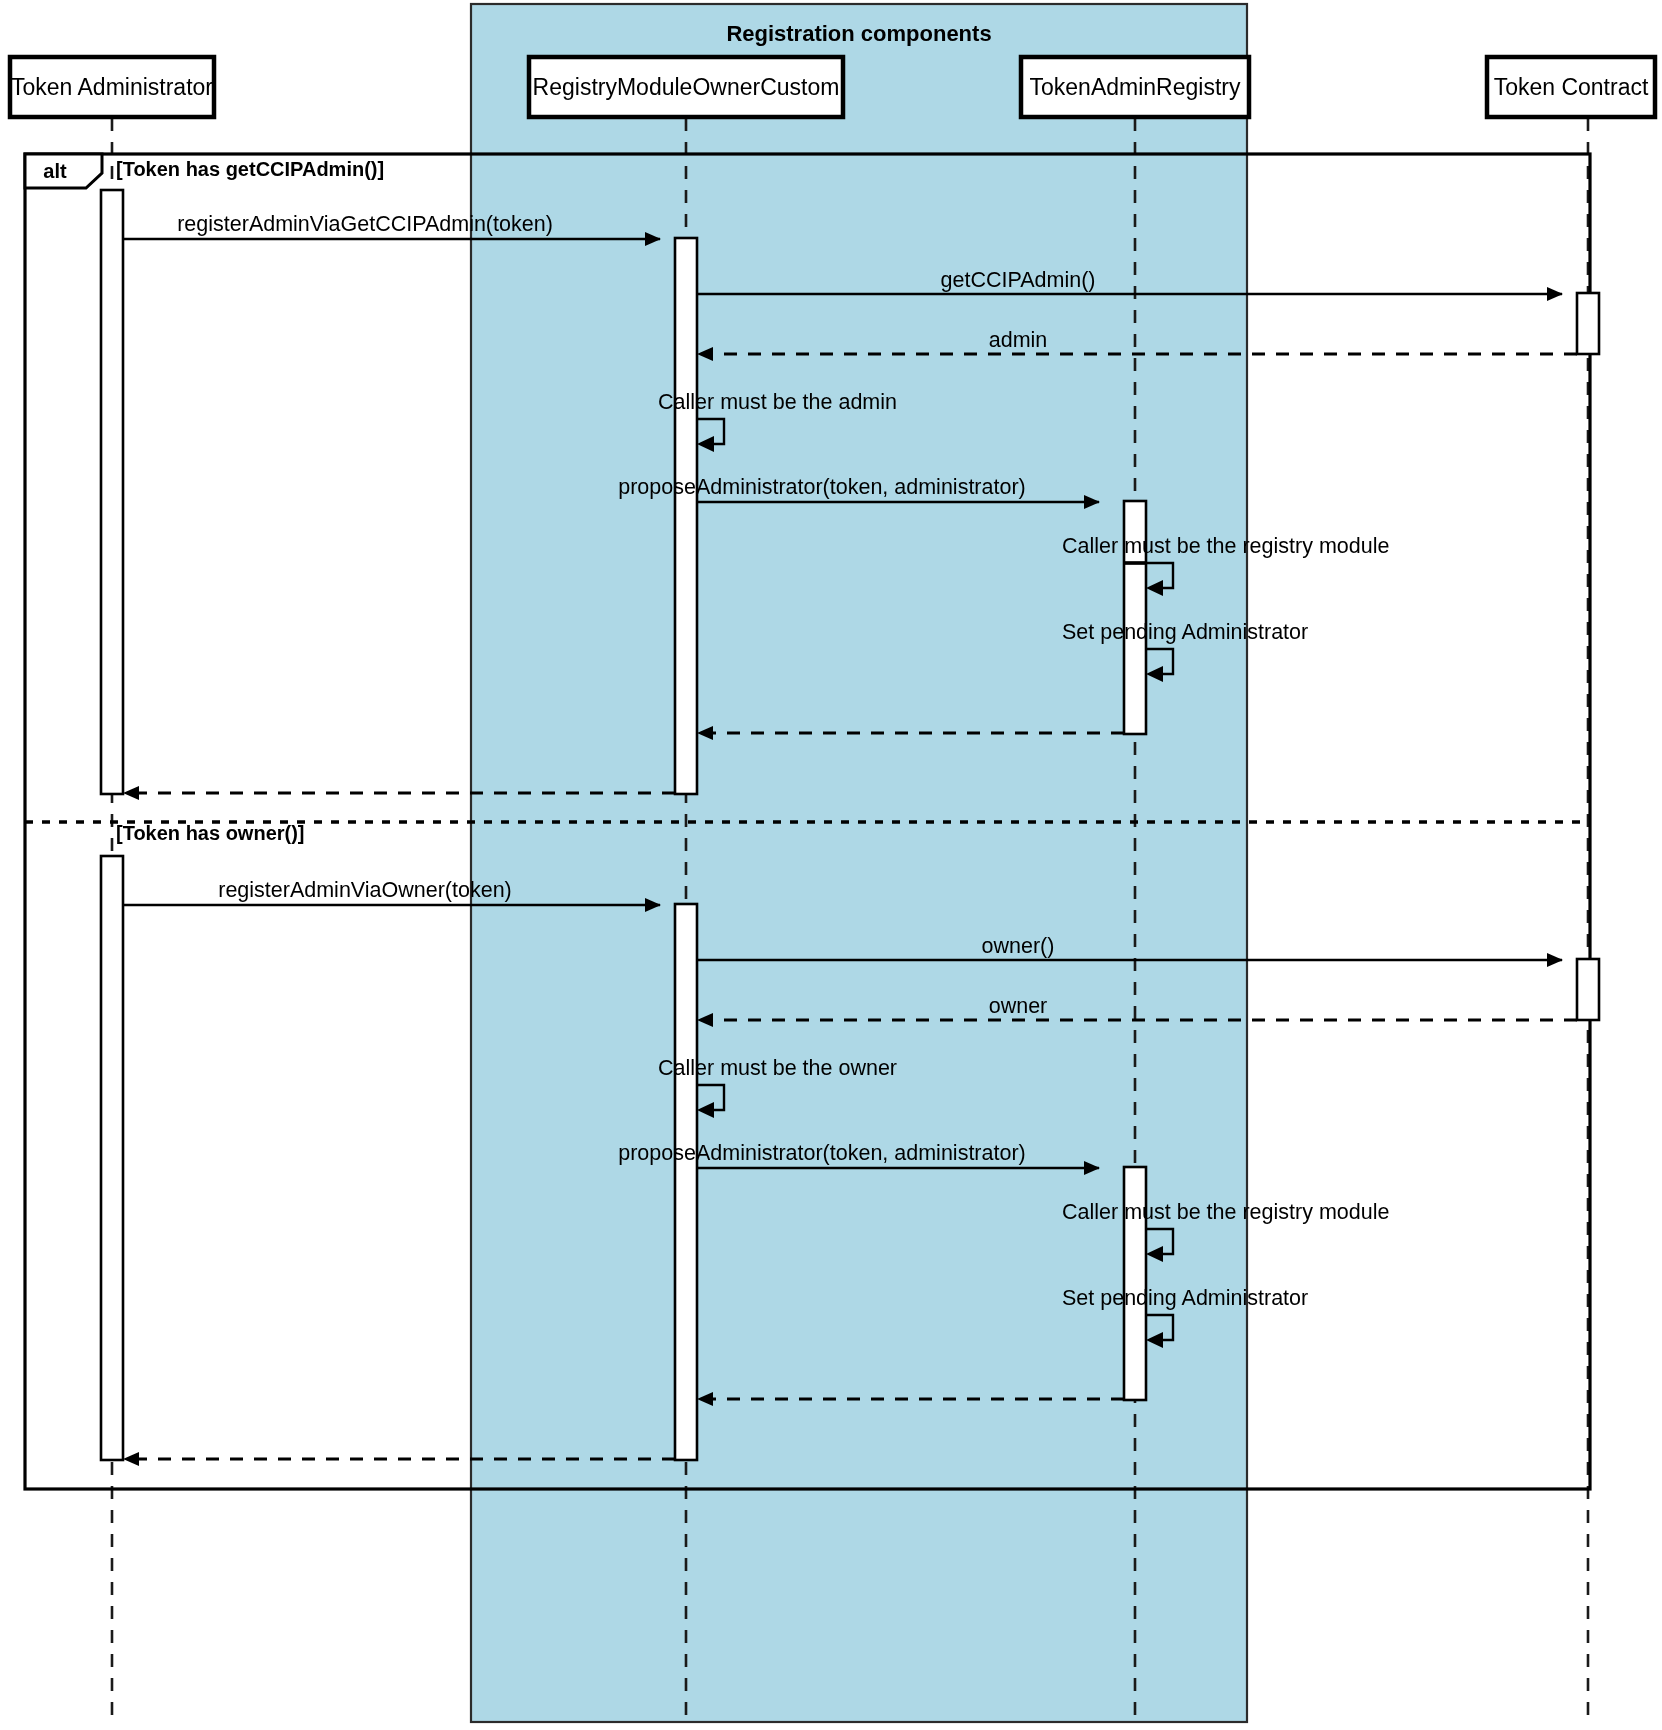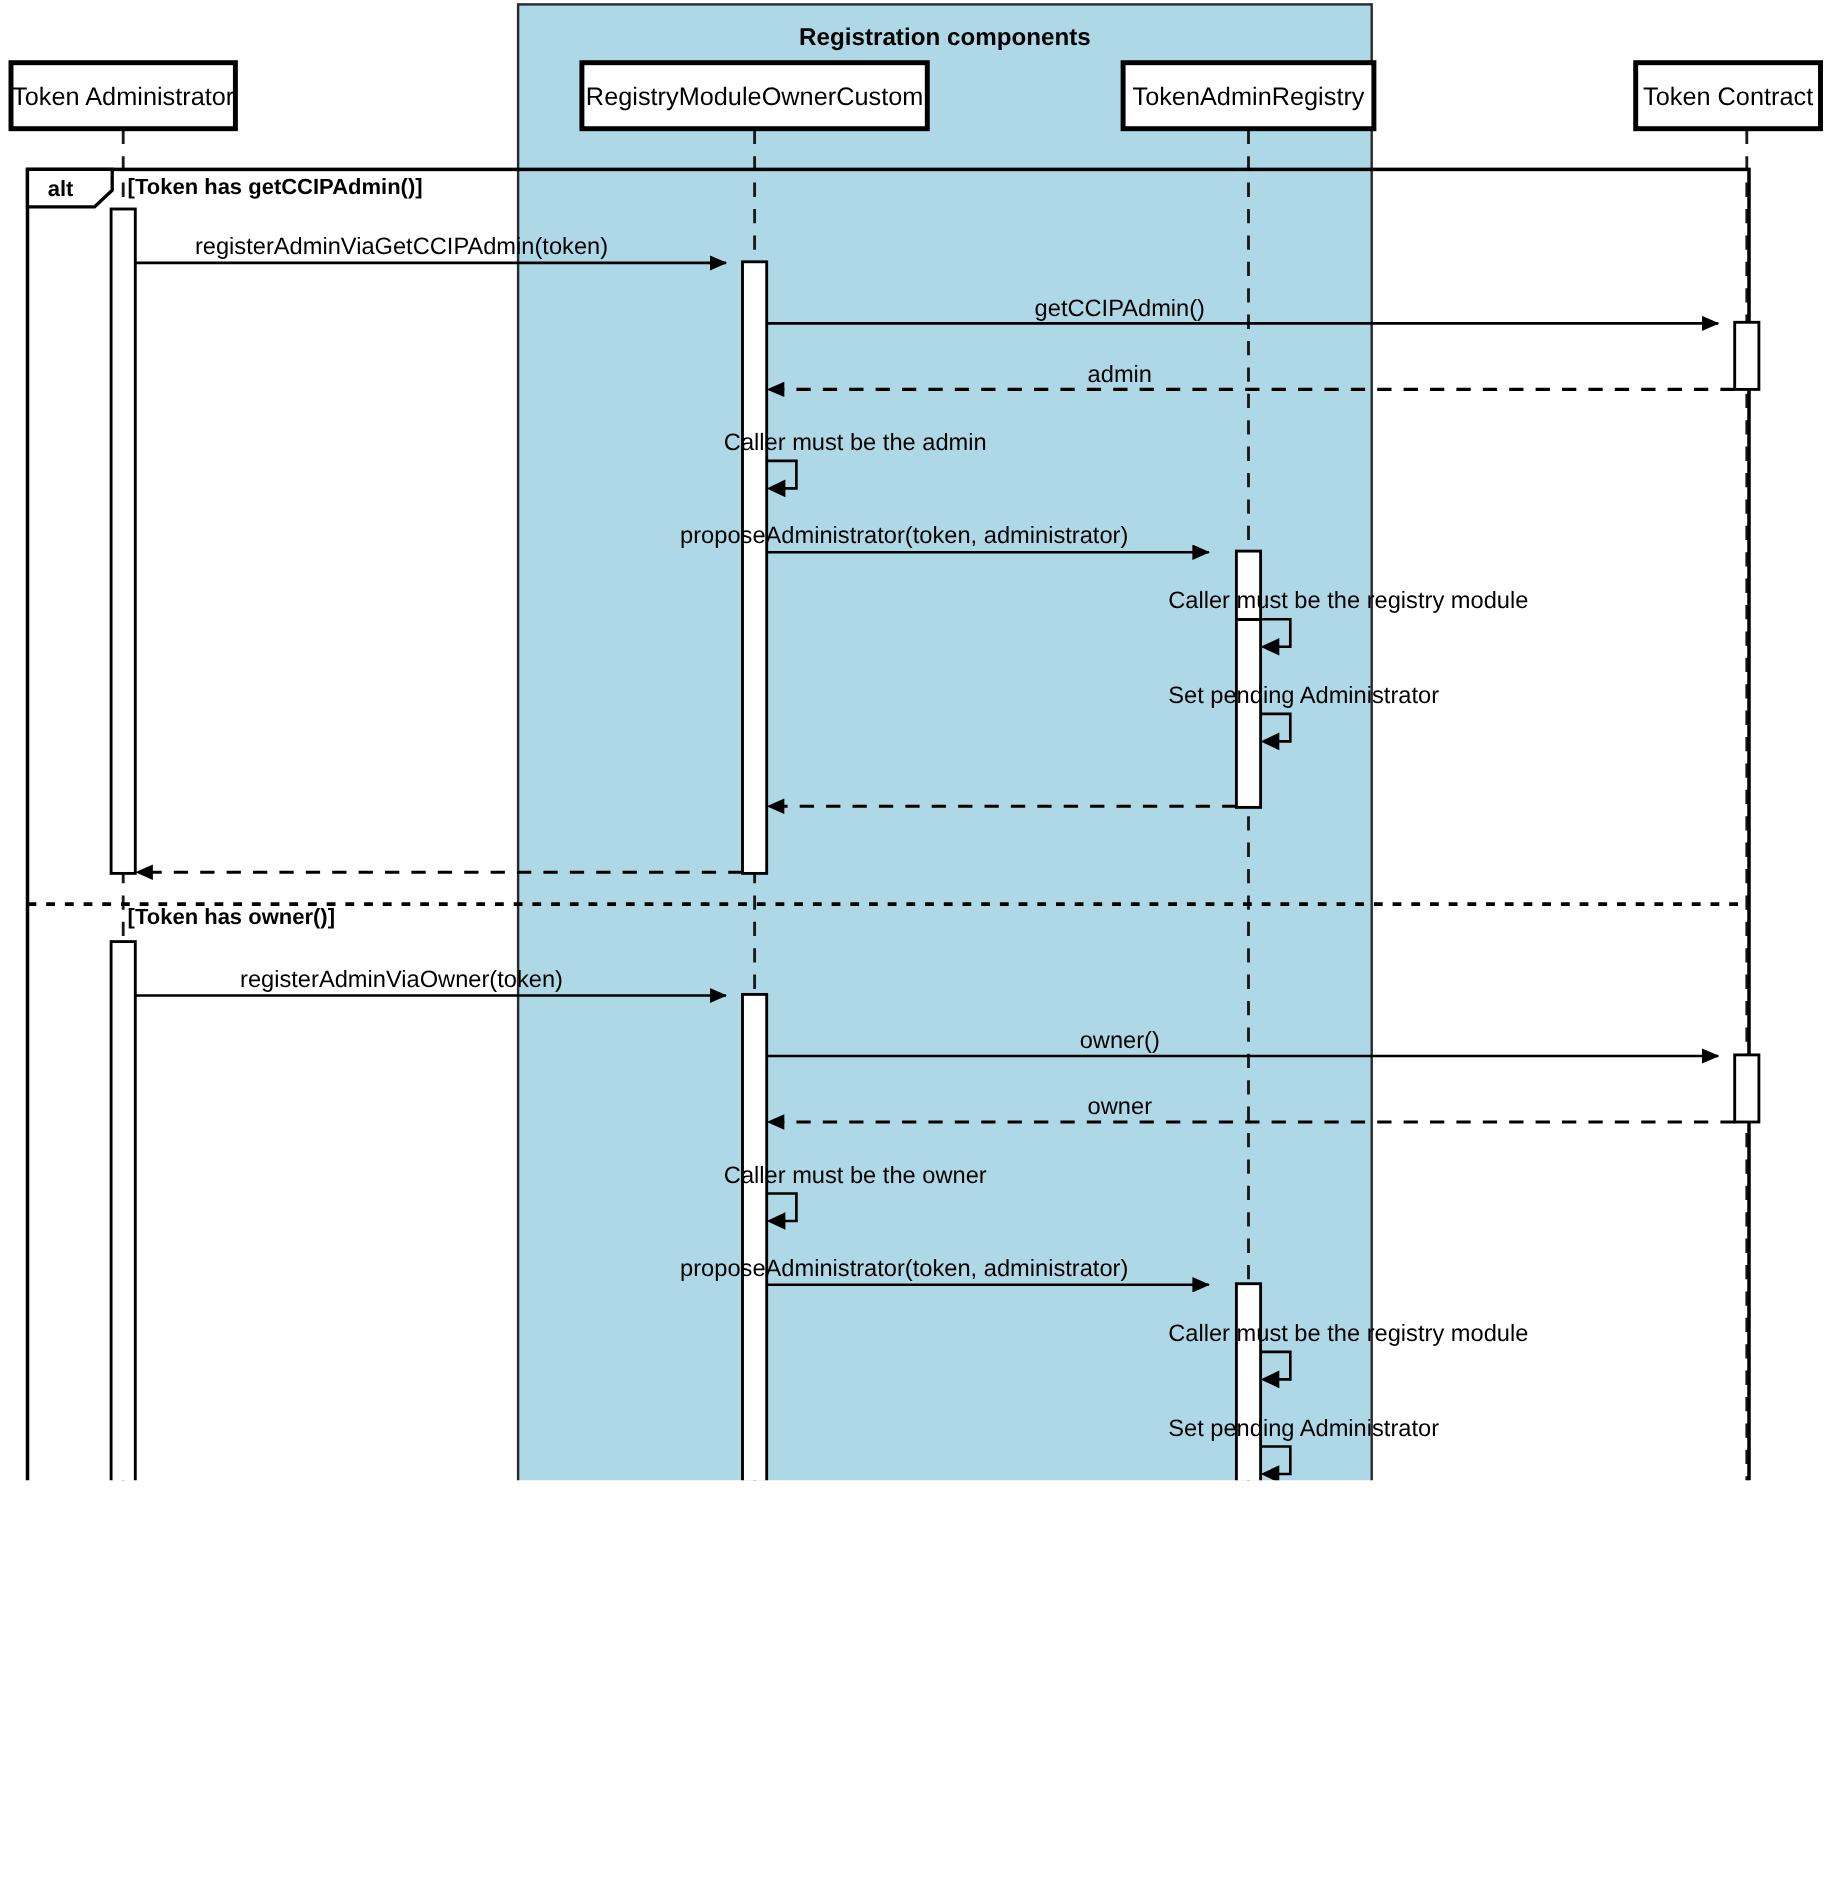--- a/index.html
+++ b/index.html
@@ -6,21 +6,21 @@
     margin: 0;
     padding: 0;
     background: #ffffff;
   }
   body {
     font-family: "Liberation Sans", sans-serif;
   }
   #diagram-root {
     position: relative;
     width: 1662px;
-    height: 1346px;
+    height: 1730px;
     background: #ffffff;
     overflow: hidden;
     border-radius: 13px;
   }
   svg.seq {
     display: block;
     width: 1662px;
     height: 1730px;
   }
   .lifeline {

